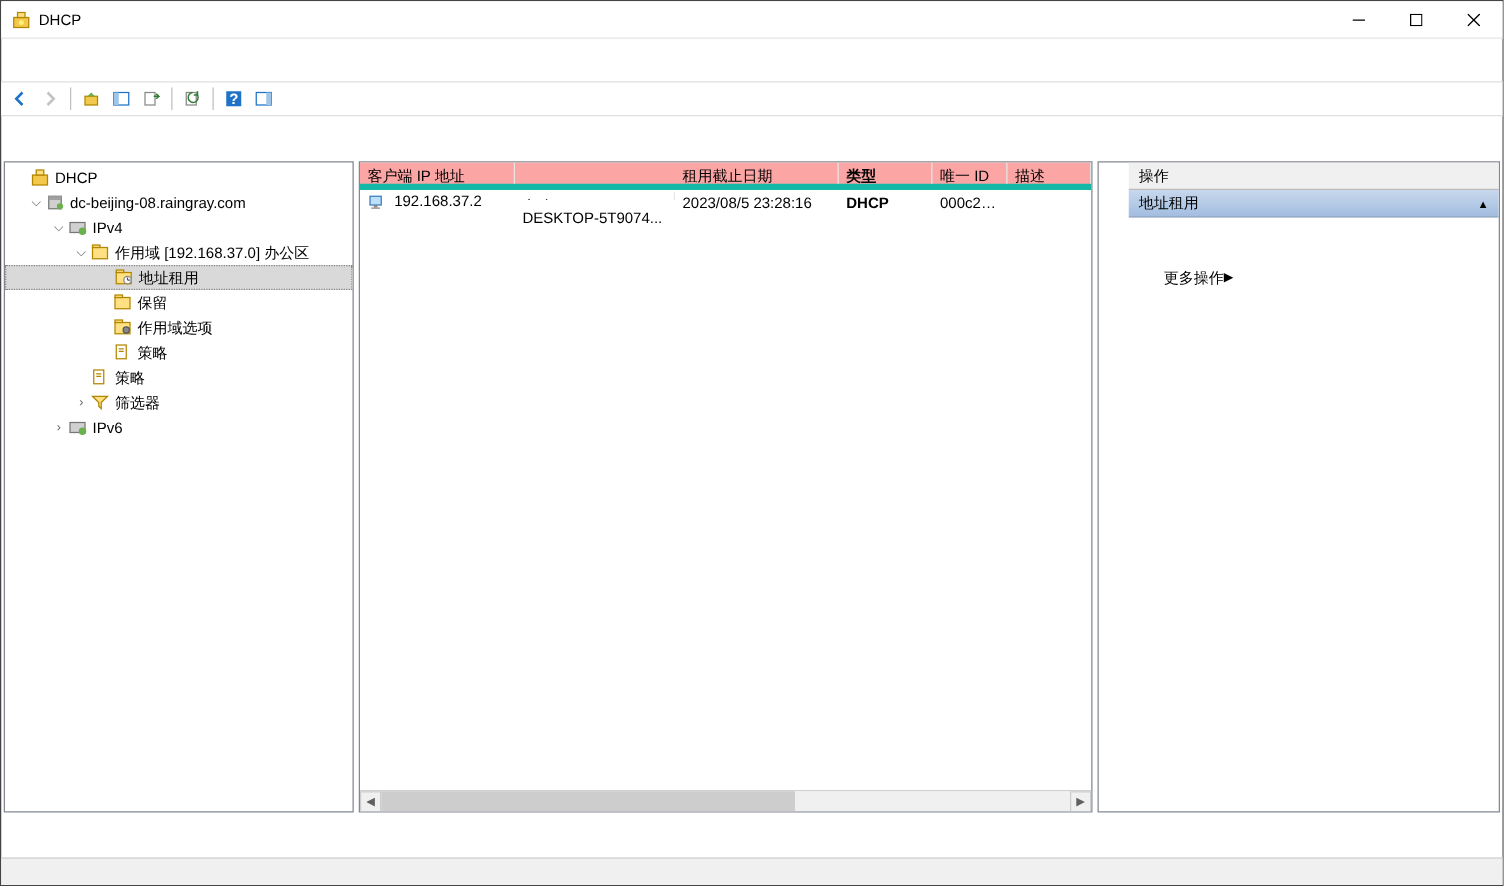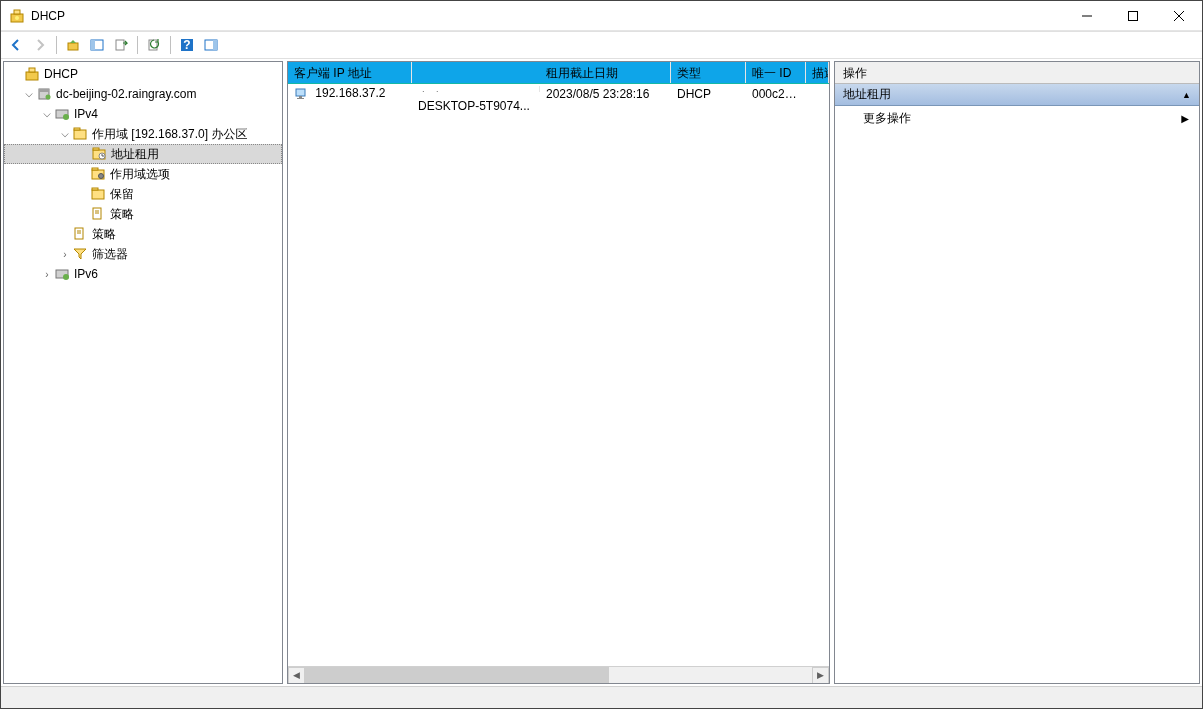--- a/index.html
+++ b/index.html
@@ -1,18 +1,18 @@
 <!DOCTYPE html>
 <html><head>
 <meta charset="utf-8">
 <style>
 * { box-sizing: border-box; margin: 0; padding: 0; font-family: "Microsoft YaHei", "Segoe UI", Tahoma, sans-serif; font-size: 12px; }
 html, body { width: 1203px; height: 709px; overflow: hidden; background: #fff; }
 
-.window { width: 1203px; height: 709px; border: 1px solid #444; display: flex; flex-direction: column; background: #fff; }
+.window { width: 1203px; height: 709px; border: 1px solid #444; display: flex; flex-direction: column; background: #fff; gap: 34px; }
 
 
 .titlebar { height: 30px; display: flex; align-items: center; background: #fff; border-bottom: 1px solid #e5e5e5; }
 .titlebar .app-icon { width: 16px; height: 16px; margin: 0 6px 0 8px; }
 .titlebar .title { flex: 1; font-size: 12px; color: #000; }
 .titlebar .win-controls { display: flex; height: 100%; }
 .titlebar .win-btn { width: 46px; height: 100%; display: flex; align-items: center; justify-content: center; cursor: default; }
 .titlebar .win-btn svg { width: 10px; height: 10px; }
 
 
@@ -23,58 +23,58 @@
 .toolbar { height: 28px; display: flex; align-items: center; padding: 0 4px; background: #fff; border-top: 1px solid #e0e0e0; border-bottom: 1px solid #e0e0e0; gap: 2px; }
 .toolbar .sep { width: 1px; height: 18px; background: #c0c0c0; margin: 0 3px; }
 .toolbar .tbtn { width: 22px; height: 22px; display: flex; align-items: center; justify-content: center; border: 1px solid transparent; cursor: default; }
 .toolbar .tbtn.disabled { opacity: 0.5; }
 
 
 .main { flex: 1; display: flex; overflow: hidden; }
 .pane { border: 1px solid #828790; background: #fff; overflow: hidden; margin: 2px; }
 .tree-pane { width: 280px; display: flex; flex-direction: column; }
 .list-pane { flex: 1; display: flex; flex-direction: column; }
-.actions-pane { width: 366px; display: flex; flex-direction: column; }
+.actions-pane { width: 322px; display: flex; flex-direction: column; padding-left: 24px; }
 
 
 .tree { flex: 1; overflow: auto; padding: 2px 0; }
 .tree-node { display: flex; align-items: center; height: 20px; padding-left: var(--indent, 6px); white-space: nowrap; cursor: default; }
 .tree-node.selected { background: #d9d9d9; border: 1px dotted #888; height: 20px; }
 .tree-node .twisty { width: 14px; height: 14px; display: flex; align-items: center; justify-content: center; font-size: 10px; color: #666; }
 .tree-node .twisty.none { visibility: hidden; }
 .tree-node .node-icon { width: 16px; height: 16px; margin: 0 4px 0 0; display: inline-flex; align-items: center; justify-content: center; }
 .tree-node .node-label { font-size: 12px; color: #000; }
 
 
-.list-header { display: flex; height: 22px; border-bottom: 1px solid #14b8a6; background: #0ea5e9; }
+.list-header { display: flex; height: 22px; border-bottom: 5px solid #14b8a6; background: #fca5a5; }
 .list-header .col { padding: 3px 6px; border-right: 1px solid #e5e5e5; font-size: 12px; color: #000; white-space: nowrap; overflow: hidden; cursor: default; }
 .list-body { flex: 1; overflow: auto; }
 .list-row { display: flex; height: 20px; align-items: center; }
 .list-row .cell { padding: 2px 6px; font-size: 12px; color: #000; white-space: nowrap; overflow: hidden; text-overflow: ellipsis; }
 .list-row .cell .row-icon { width: 16px; height: 16px; margin-right: 2px; display: inline-flex; vertical-align: middle; }
 .hscroll { height: 17px; border-top: 1px solid #d0d0d0; display: flex; align-items: center; background: #f0f0f0; }
 .hscroll .arrow { width: 17px; height: 17px; display: flex; align-items: center; justify-content: center; background: #f0f0f0; border: 1px solid #cdcdcd; font-size: 9px; color: #606060; }
 .hscroll .track { flex: 1; height: 17px; background: #f0f0f0; position: relative; }
 .hscroll .thumb { position: absolute; left: 0; top: 0; bottom: 0; width: 60%; background: #cdcdcd; }
 
 
 .actions-header { height: 22px; background: #f0f0f0; border-bottom: 1px solid #bbb; padding: 3px 8px; font-size: 12px; color: #000; }
 .actions-group-hdr { height: 22px; background: linear-gradient(#c7d8ed, #a3bde0); border-bottom: 1px solid #7a96b7; padding: 3px 8px; display: flex; align-items: center; justify-content: space-between; color: #000; }
 .actions-group-hdr .collapse { font-size: 9px; }
-.actions-item { height: 24px; display: flex; align-items: center; justify-content: space-between; padding: 0 10px 0 28px; cursor: default; }
+.actions-item { height: 24px; display: flex; align-items: center; padding: 0 10px 0 28px; cursor: default; margin-top: 36px; }
 .actions-item .chev { font-size: 10px; }
 
 
 .statusbar { height: 22px; border-top: 1px solid #d0d0d0; background: #f0f0f0; }
 
 
 .col-ip { width: 124px; }
 .col-name { width: 128px; margin-top: 24px; }
 .col-date { width: 131px; }
-.col-type { width: 75px; }
+.col-type { width: 75px; font-weight: bold; }
 .col-uid { width: 60px; }
 .col-desc { width: 40px; flex: 1; }
 </style>
 </head>
 <body>
 
 <div class="window">
 
   <div class="titlebar">
     <span class="app-icon">
@@ -175,21 +175,21 @@
         </div>
         <div class="tree-node" style="--indent:18px">
           <span class="twisty">⌵</span>
           <span class="node-icon">
               <svg viewBox="0 0 16 16">
                 <rect x="3" y="3" width="10" height="10" fill="#d0d0d0" stroke="#777"></rect>
                 <rect x="3" y="3" width="10" height="3" fill="#a0a0a0"></rect>
                 <circle cx="12" cy="11" r="2.5" fill="#6ab04c"></circle>
               </svg>
             </span>
-          <span class="node-label">dc-beijing-02.raingray.com</span>
+          <span class="node-label">dc-beijing-08.raingray.com</span>
         </div>
         <div class="tree-node" style="--indent:36px">
           <span class="twisty">⌵</span>
           <span class="node-icon">
               <svg viewBox="0 0 16 16">
                 <rect x="2" y="4" width="12" height="8" fill="#d0d0d0" stroke="#777"></rect>
                 <circle cx="12" cy="11" r="3" fill="#6ab04c"></circle>
               </svg>
             </span>
           <span class="node-label">IPv4</span>
@@ -216,34 +216,34 @@
               </svg>
             </span>
           <span class="node-label">地址租用</span>
         </div>
         <div class="tree-node" style="--indent:72px">
           <span class="twisty none"></span>
           <span class="node-icon">
               <svg viewBox="0 0 16 16">
                 <rect x="2" y="4" width="12" height="9" fill="#ffe082" stroke="#b38600"></rect>
                 <rect x="2" y="2" width="6" height="2" fill="#ffe082" stroke="#b38600"></rect>
-                <circle cx="11" cy="10" r="2.5" fill="#888" stroke="#555"></circle>
-              </svg>
-            </span>
-          <span class="node-label">作用域选项</span>
+              </svg>
+            </span>
+          <span class="node-label">保留</span>
         </div>
         <div class="tree-node" style="--indent:72px">
           <span class="twisty none"></span>
           <span class="node-icon">
               <svg viewBox="0 0 16 16">
                 <rect x="2" y="4" width="12" height="9" fill="#ffe082" stroke="#b38600"></rect>
                 <rect x="2" y="2" width="6" height="2" fill="#ffe082" stroke="#b38600"></rect>
-              </svg>
-            </span>
-          <span class="node-label">保留</span>
+                <circle cx="11" cy="10" r="2.5" fill="#888" stroke="#555"></circle>
+              </svg>
+            </span>
+          <span class="node-label">作用域选项</span>
         </div>
         <div class="tree-node" style="--indent:72px">
           <span class="twisty none"></span>
           <span class="node-icon">
               <svg viewBox="0 0 16 16">
                 <rect x="3" y="2" width="8" height="11" fill="#fff" stroke="#b38600"></rect>
                 <line x1="5" y1="5" x2="9" y2="5" stroke="#b38600"></line>
                 <line x1="5" y1="7" x2="9" y2="7" stroke="#b38600"></line>
               </svg>
             </span>

